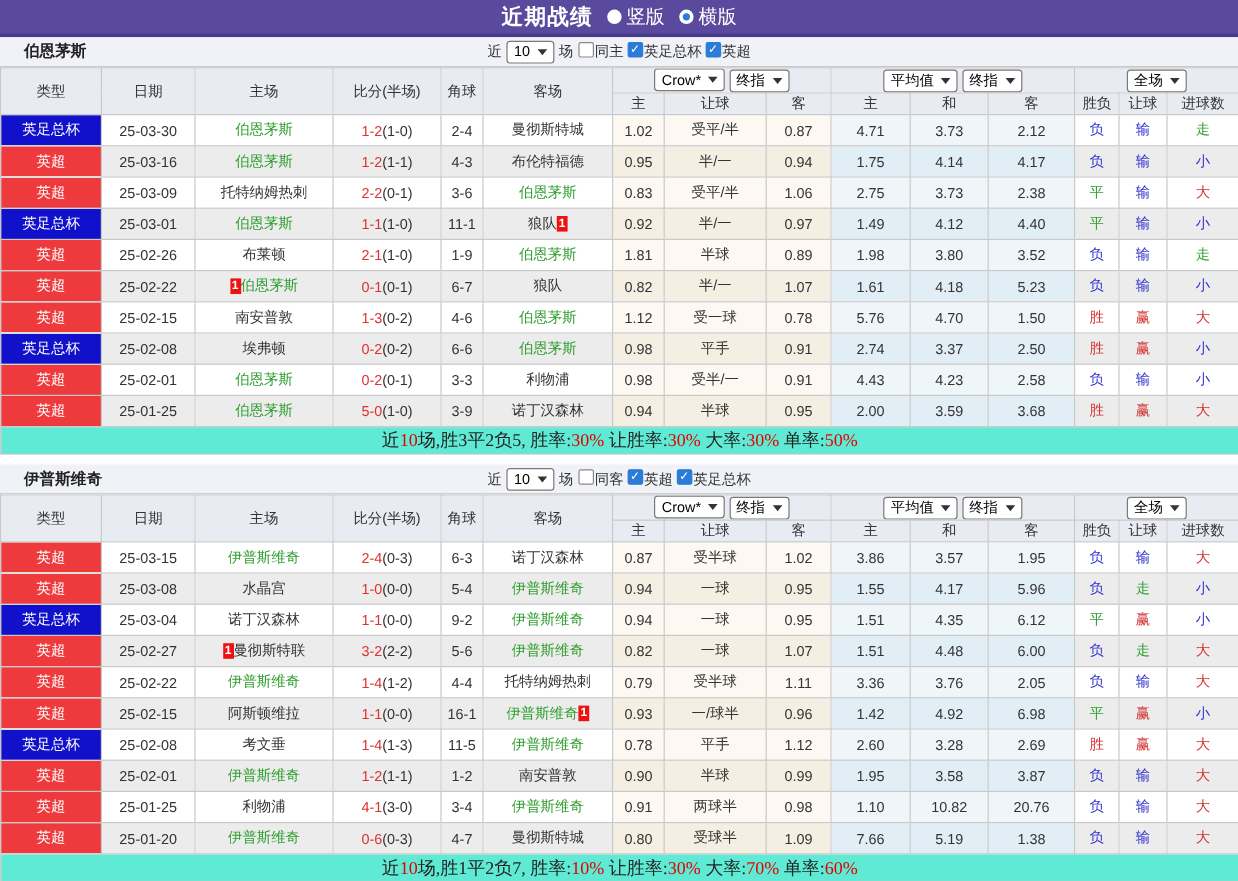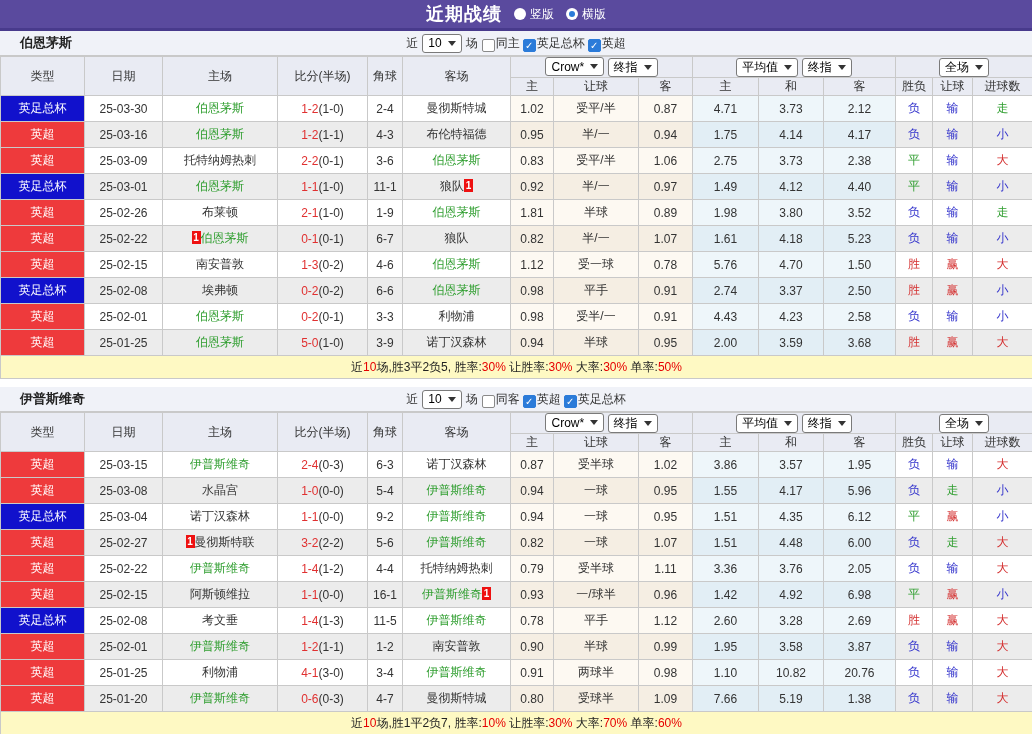--- a/index.html
+++ b/index.html
@@ -1,30 +1,30 @@
 <!DOCTYPE html>
 <html><head>
 <meta charset="utf-8">
 <style>
   html,body{margin:0;padding:0;background:#fff;}
   body{width:1032px;font-family:"Liberation Sans","DejaVu Sans",sans-serif;font-size:12px;color:#333;}
   
   .topbar{height:28px;background:#5a4a9e;border-bottom:3px solid #483a8c;display:flex;align-items:center;justify-content:center;gap:12px;color:#fff;}
   .topbar .title{font-weight:bold;font-size:18px;letter-spacing:1px;}
-  .radio{display:inline-flex;align-items:center;gap:4px;font-size:12px;cursor:pointer;}
+  .radio{display:inline-flex;align-items:center;gap:4px;font-size:16px;cursor:pointer;}
   .radio-dot{width:12px;height:12px;border-radius:50%;background:#fff;display:inline-block;position:relative;}
   .radio-dot.sel::after{content:"";position:absolute;left:3px;top:3px;width:6px;height:6px;border-radius:50%;background:#2b7bd9;}
   
   .section-head{height:24px;background:#f0f2f8;display:flex;align-items:center;position:relative;border-bottom:1px solid #c9c9c9;}
   .team-name{position:absolute;left:20px;font-weight:bold;color:#222;font-size:13px;}
   .controls{display:flex;align-items:center;gap:4px;margin:0 auto;}
   .selectbox{display:inline-flex;align-items:center;gap:6px;border:1px solid #7a7a7a;border-radius:3px;background:#fff;padding:1px 5px;height:15px;color:#000;cursor:pointer;}
   .chev{width:0;height:0;border-left:4px solid transparent;border-right:4px solid transparent;border-top:5px solid #333;display:inline-block;}
   .cb-wrap{display:inline-flex;align-items:center;gap:3px;}
-  .cb-item{display:inline-flex;align-items:flex-end;cursor:pointer;}
+  .cb-item{display:inline-flex;align-items:flex-start;cursor:pointer;}
   .checkbox{width:13px;height:13px;box-sizing:border-box;border:1px solid #8a8a8a;background:#fff;display:inline-block;border-radius:2px;margin-right:1px;}
   .checkbox.checked{background:#2b7bd9;border-color:#2b7bd9;color:#fff;text-align:center;line-height:12px;font-size:10px;font-weight:bold;}
   
   table.match{width:1032px;border-collapse:collapse;table-layout:fixed;}
   table.match th,table.match td{border:1px solid #c9c9c9;text-align:center;padding:0;white-space:nowrap;overflow:hidden;}
   table.match thead th{background:#e9ebf3;font-weight:normal;color:#333;}
   tr.hdr1 th{height:20px;}
   tr.hdr2 th{height:16px;}
   tbody.rows td{height:25px;}
   tr.odd .plain{background:#fff;}
@@ -34,21 +34,21 @@
   tr.odd .avg{background:#eef6fa;}
   tr.even .avg{background:#e2eef5;text-align:center;}
   td.lg-cup{background:#1111cc;color:#fff;}
   td.lg-epl{background:#ee3a3c;color:#fff;}
   .hl{color:#2f9e2f;}
   .ft{color:#e03030;}
   .card1{display:inline-block;background:#ee1111;color:#fff;font-size:10px;line-height:13px;width:9px;height:13px;vertical-align:1px;font-weight:bold;}
   .r-red{color:#d43030;}
   .r-blue{color:#3333cc;}
   .r-green{color:#2f9e2f;}
-  .summary td{height:22px;background:#fef9c3;font-size:12px;color:#222;}
+  .summary td{height:22px;background:#5eead4;font-size:15px;color:#222;font-family:Liberation Serif, serif;}
   .fred{color:#e60000;}
   .gap{height:8px;background:#fff;}
 </style>
 </head>
 <body>
 
 <div class="topbar">
   <span class="title">近期战绩</span>
   <span class="radio">
     <span class="radio-dot"></span>

